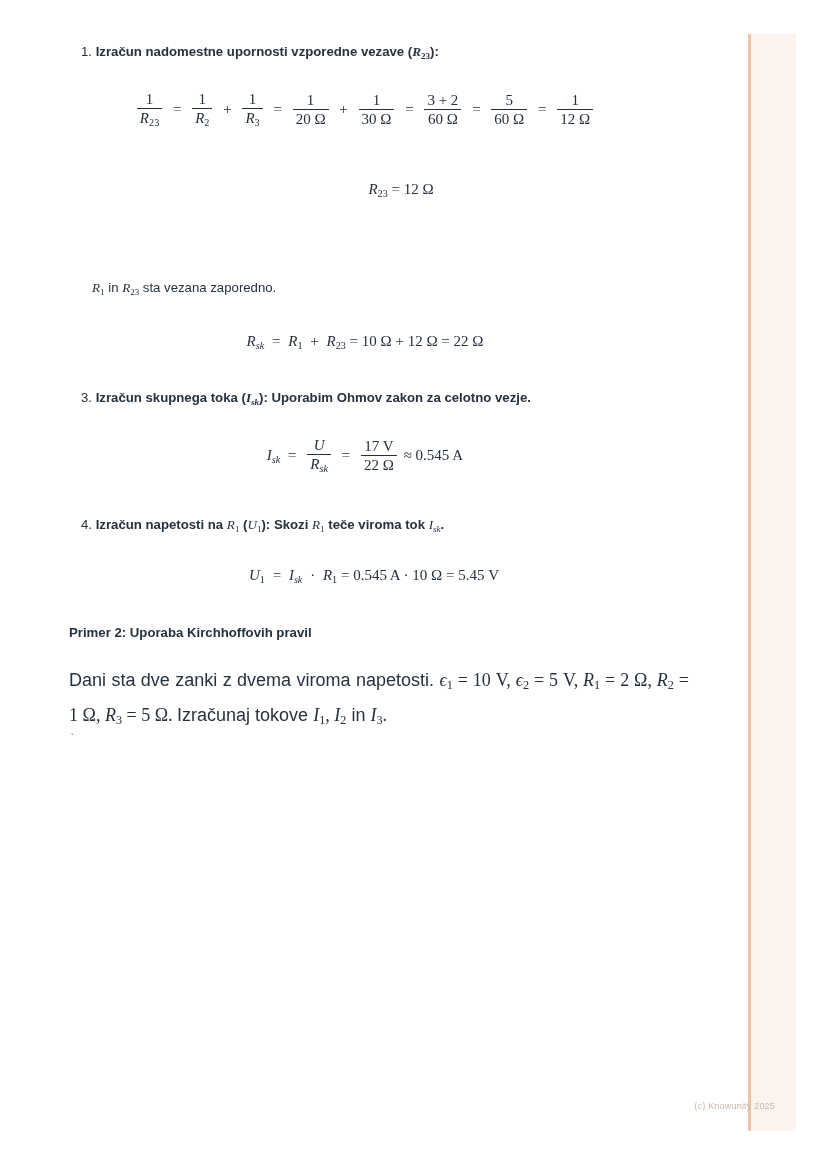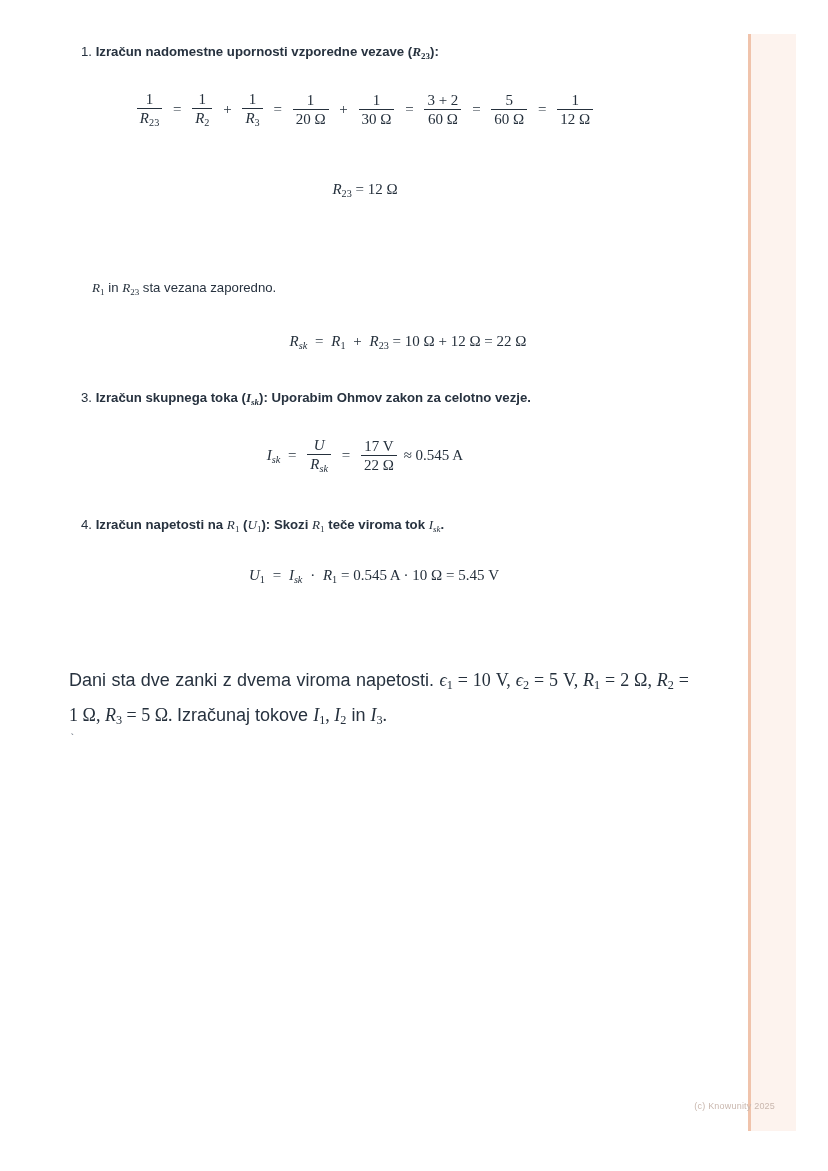--- a/index.html
+++ b/index.html
@@ -213,31 +213,31 @@
         <span class="n unit">5</span>
         <span class="d unit">60 Ω</span>
       </span>
       <span class="op">=</span>
       <span class="frac">
         <span class="n unit">1</span>
         <span class="d unit">12 Ω</span>
       </span>
     </div>
 
-    <div class="eq" style="top:181px;">
+    <div class="eq" style="top:181px;padding-left:36px;">
       <span class="mi">R</span><span class="subn">23</span>
       <span class="unit">= 12 Ω</span>
     </div>
 
 
     <div class="subline" style="top:280px;">
       <span class="math mi">R</span><span class="math subn">1</span><span> in </span><span class="math mi">R</span><span class="math subn">23</span><span> sta vezana zaporedno.</span>
     </div>
 
-    <div class="eq" style="top:333px;margin-left:43px;">
+    <div class="eq" style="top:333px;">
       <span class="mi">R</span><span class="sub">sk</span>
       <span class="op">=</span>
       <span class="mi">R</span><span class="subn">1</span>
       <span class="op">+</span>
       <span class="mi">R</span><span class="subn">23</span>
       <span class="unit">= 10 Ω + 12 Ω = 22 Ω</span>
     </div>
 
     <div class="step" style="top:388px;">
       <span class="num">3.</span>
@@ -268,20 +268,21 @@
 
     <div class="eq" style="top:567px;padding-left:9px;">
       <span class="mi">U</span><span class="subn">1</span>
       <span class="op">=</span>
       <span class="mi">I</span><span class="sub">sk</span>
       <span class="op">·</span>
       <span class="mi">R</span><span class="subn">1</span>
       <span class="unit">= 0.545 A · 10 Ω = 5.45 V</span>
     </div>
 
+    <div class="primer-title" style="top:625px;">Primer 2: Uporaba Kirchhoffovih pravil</div>
 
     <div class="primer-body" style="top:663px;">
       <span>Dani sta dve zanki z dvema viroma napetosti. </span><span class="math mi">ϵ</span><span class="math subn">1</span><span class="math"> = 10 V, </span><span class="math mi">ϵ</span><span class="math subn">2</span><span class="math"> = 5 V, </span><span class="math mi">R</span><span class="math subn">1</span><span class="math"> = 2 Ω, </span><span class="math mi">R</span><span class="math subn">2</span><span class="math"> = 1 Ω, </span><span class="math mi">R</span><span class="math subn">3</span><span class="math"> = 5 Ω. </span><span>Izračunaj tokove </span><span class="math mi">I</span><span class="math subn">1</span><span class="math">, </span><span class="math mi">I</span><span class="math subn">2</span><span> in </span><span class="math mi">I</span><span class="math subn">3</span><span class="math">.</span>
     </div>
 
     <div class="tick" style="top:733px;">`</div>
 
   </div>
 
   <div class="footer">(c) Knowunity 2025</div>

